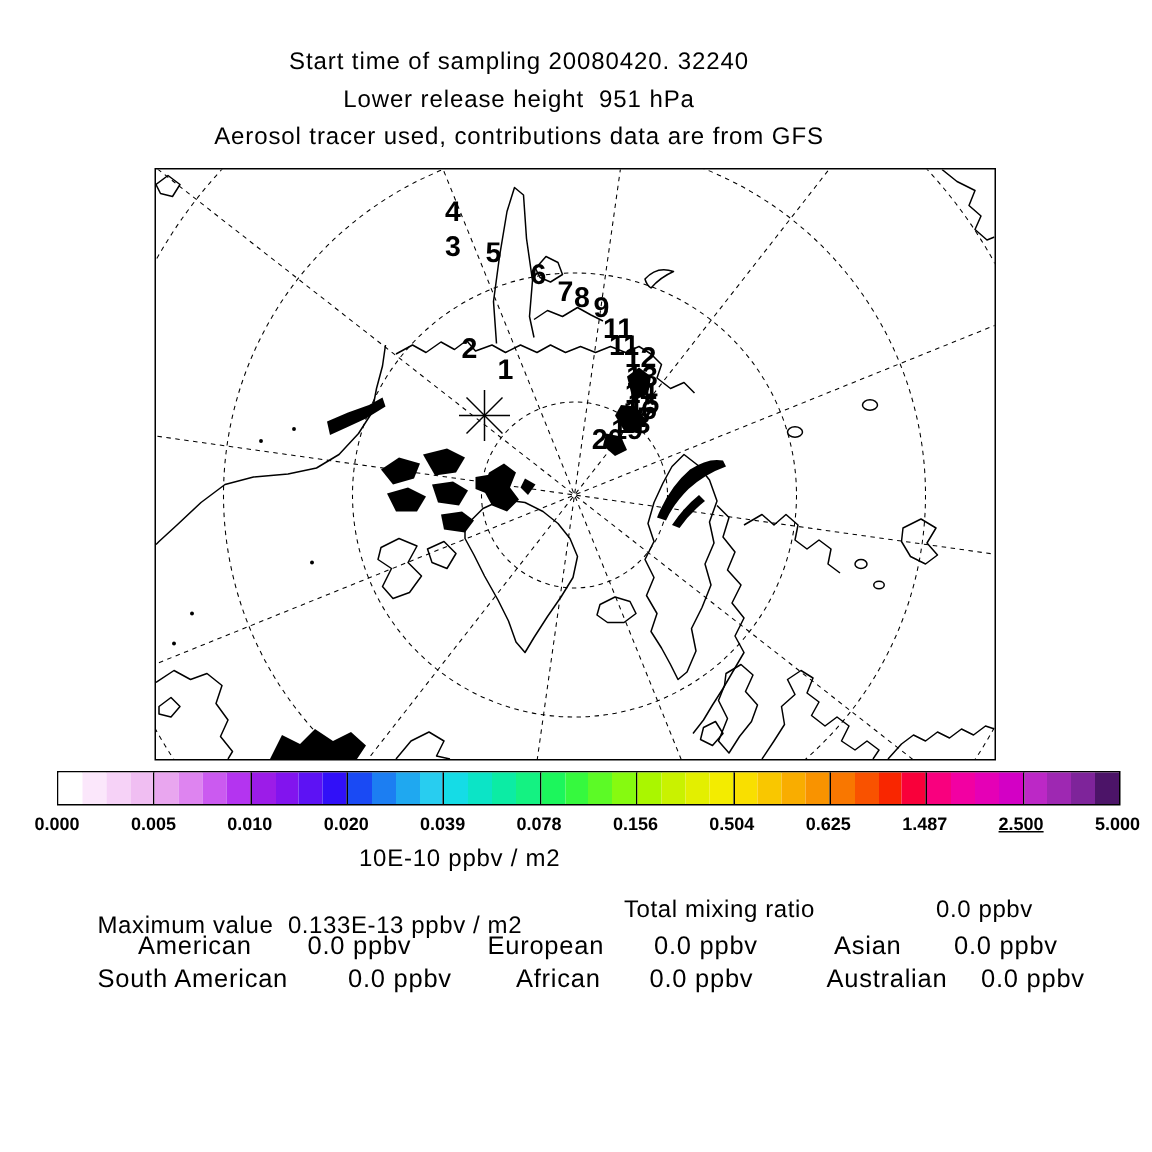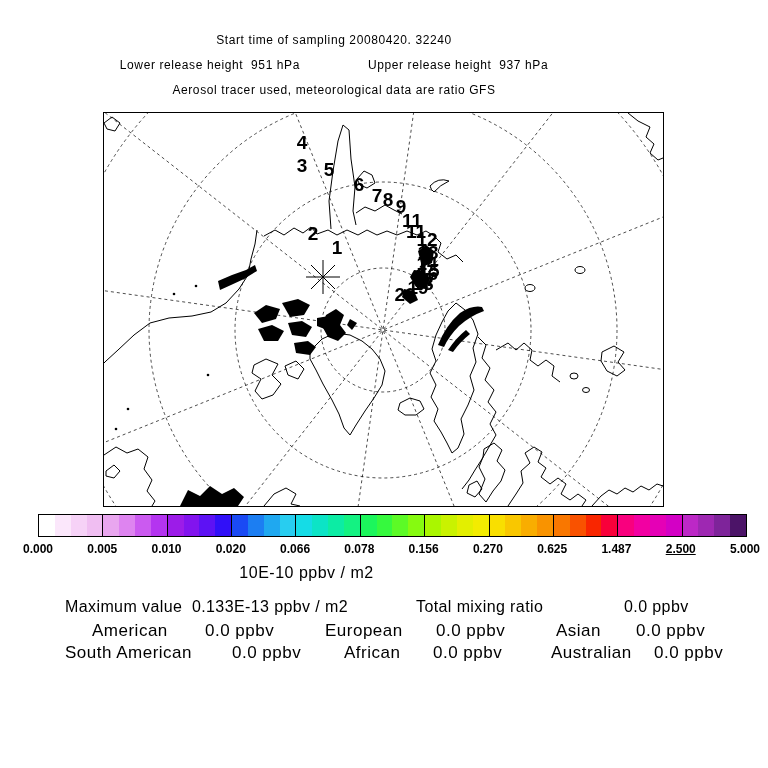--- a/index.html
+++ b/index.html
@@ -1,60 +1,59 @@
 <!DOCTYPE html>
 <html><head>
 <meta charset="utf-8">
 <style>
   html,body{margin:0;padding:0;background:#fff;}
   .page{position:relative;width:768px;height:768px;background:#ffffff;overflow:hidden;
         font-family:"Liberation Sans", sans-serif;color:#000;}
   .pre{white-space:pre;}
   .fig-title{position:absolute;left:13px;top:6px;font-size:18px;font-weight:bold;letter-spacing:.3px;}
-  .hrow{position:absolute;left:0;width:668px;display:flex;justify-content:center;font-size:12px;letter-spacing:.6px;}
+  .hrow{position:absolute;left:12px;width:668px;display:flex;justify-content:center;font-size:16px;letter-spacing:.6px;}
   .hrow.l2{top:33px;gap:32px;}
   .hrow.l3{top:58px;gap:68px;text-align:right;}
   .hrow.l4{top:83px;}
   
   .map-frame{position:absolute;left:103px;top:112px;width:559px;height:393px;border:1.6px solid #000;background:#fff;}
   .map-frame svg{position:absolute;left:0;top:0;}
   .traj-layer{position:absolute;left:0;top:0;width:559px;height:393px;}
   .traj-n{position:absolute;transform:translate(-50%,-50%);font-weight:bold;font-size:19px;line-height:1;}
   
   .cbar{position:absolute;left:38px;top:514px;width:707px;height:21px;border:1.8px solid #000;display:flex;}
   .cb-seg{flex:1;display:flex;border-left:1.8px solid #000;}
   .cb-seg:first-child{border-left:none;}
   .cb-cell{flex:1;}
   .cb-label{position:absolute;top:542px;transform:translateX(-50%);font-weight:bold;font-size:12px;white-space:nowrap;}
   .cb-unit{position:absolute;top:564px;left:0;width:613px;text-align:center;font-size:16px;letter-spacing:.5px;}
   
   .st-line1{position:absolute;top:598px;left:0;width:768px;height:20px;font-size:16px;letter-spacing:.4px;}
   .st-line1 span{position:absolute;white-space:pre;}
-  .st-max{left:65px;}
+  .st-max{left:65px;margin-top:11px;}
   .st-total{left:416px;}
   .st-totalv{left:624px;}
   .st-row{position:absolute;left:17px;width:631px;height:18px;font-size:17px;letter-spacing:.5px;}
   .st-row.r0{top:621px;}
   .st-row.r1{top:643px;}
   .st-cell{position:absolute;white-space:pre;}
 </style>
 </head>
 <body>
 
 <div class="page">
 
   <div class="hrow l2">
     <span class="pre">Start time of sampling 20080420. 32240</span>
   </div>
   <div class="hrow l3">
     <span class="pre">Lower release height  951 hPa</span>
-    <span class="pre">Upper release height  937 hPa</span>
   </div>
   <div class="hrow l4">
-    <span class="pre">Aerosol tracer used, meteorological data are ratio GFS</span>
+    <span class="pre">Aerosol tracer used, contributions data are from GFS</span>
   </div>
 
   <div class="map-frame">
     <svg width="559" height="393" viewBox="0 0 559 393">
 
       <g stroke="#000" fill="none" stroke-width="0.7" stroke-dasharray="3 3">
         <circle cx="279" cy="217" r="62"></circle>
         <circle cx="279" cy="217" r="148"></circle>
         <circle cx="279" cy="217" r="234"></circle>
         <circle cx="279" cy="217" r="320"></circle>
@@ -240,21 +239,21 @@
       <span class="st-cell" style="left: 327px;">African</span>
       <span class="st-cell" style="left: 416px;">0.0 ppbv</span>
       <span class="st-cell" style="left: 534px;">Australian</span>
       <span class="st-cell" style="left: 637px;">0.0 ppbv</span>
     </div>
 
 <span class="cb-label" style="left: 38px;">0.000</span>
     <span class="cb-label" style="left: 102.273px;">0.005</span>
     <span class="cb-label" style="left: 166.545px;">0.010</span>
     <span class="cb-label" style="left: 230.818px;">0.020</span>
-    <span class="cb-label" style="left: 295.091px;">0.066</span>
+    <span class="cb-label" style="left: 295.091px;">0.039</span>
     <span class="cb-label" style="left: 359.364px;">0.078</span>
     <span class="cb-label" style="left: 423.636px;">0.156</span>
-    <span class="cb-label" style="left: 487.909px;">0.270</span>
+    <span class="cb-label" style="left: 487.909px;">0.504</span>
     <span class="cb-label" style="left: 552.182px;">0.625</span>
     <span class="cb-label" style="left: 616.455px;">1.487</span>
     <span class="cb-label" style="left: 680.727px; text-decoration: underline;">2.500</span>
     <span class="cb-label" style="left: 745px;">5.000</span>
   </div>
 
 </body></html>

